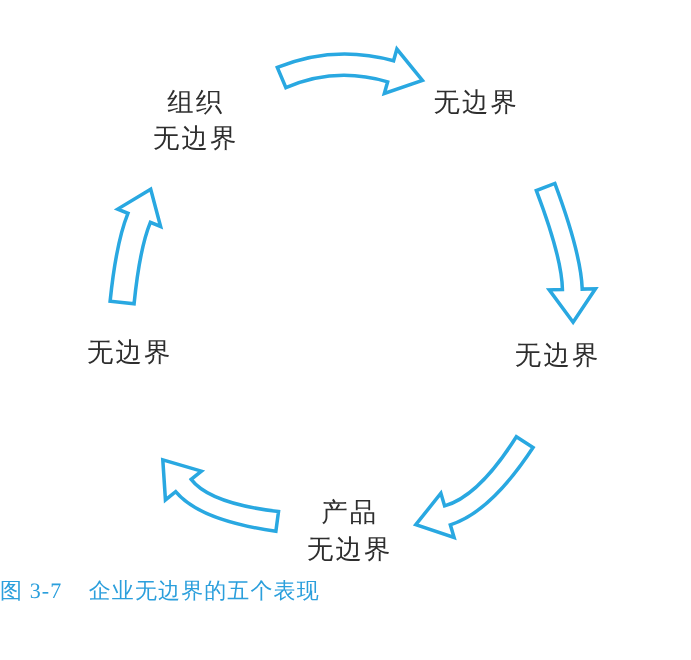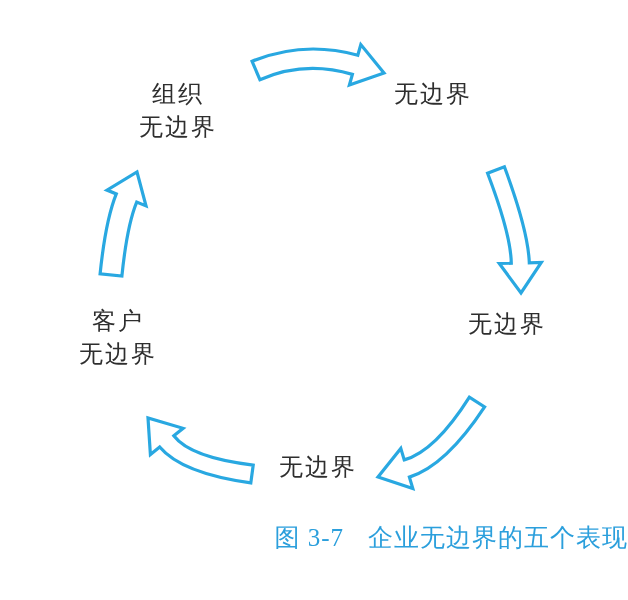--- a/index.html
+++ b/index.html
@@ -31,23 +31,23 @@
     font-size: 24px;
     line-height: 33px;
     letter-spacing: 2px;
     white-space: nowrap;
   }
   .node-line { display: block; }
   .caption {
     position: absolute;
     left: 0; right: 0;
     top: 523px;
-    text-align: right;
+    text-align: left;
     color: var(--caption);
-    font-size: 25px;
+    font-size: 20px;
     line-height: 30px;
     letter-spacing: 1px;
     white-space: nowrap;
   }
   .caption .caption-number { margin-right: 24px; }
 </style>
 </head>
 <body>
 
 <div class="stage">
@@ -72,25 +72,25 @@
 
   <div class="node" style="left:433px; top:78px">
     <span class="node-line">无边界</span>
   </div>
 
   <div class="node" style="left:507px; top:308px">
     <span class="node-line">无边界</span>
   </div>
 
   <div class="node" style="left:318px; top:451px">
+    <span class="node-line">产品</span>
     <span class="node-line">无边界</span>
   </div>
 
   <div class="node" style="left:118px; top:305px">
-    <span class="node-line">客户</span>
     <span class="node-line">无边界</span>
   </div>
 
   <div class="caption">
     <span class="caption-number">图 3-7</span><span class="caption-title">企业无边界的五个表现</span>
   </div>
 
 </div>
 
 </body></html>

